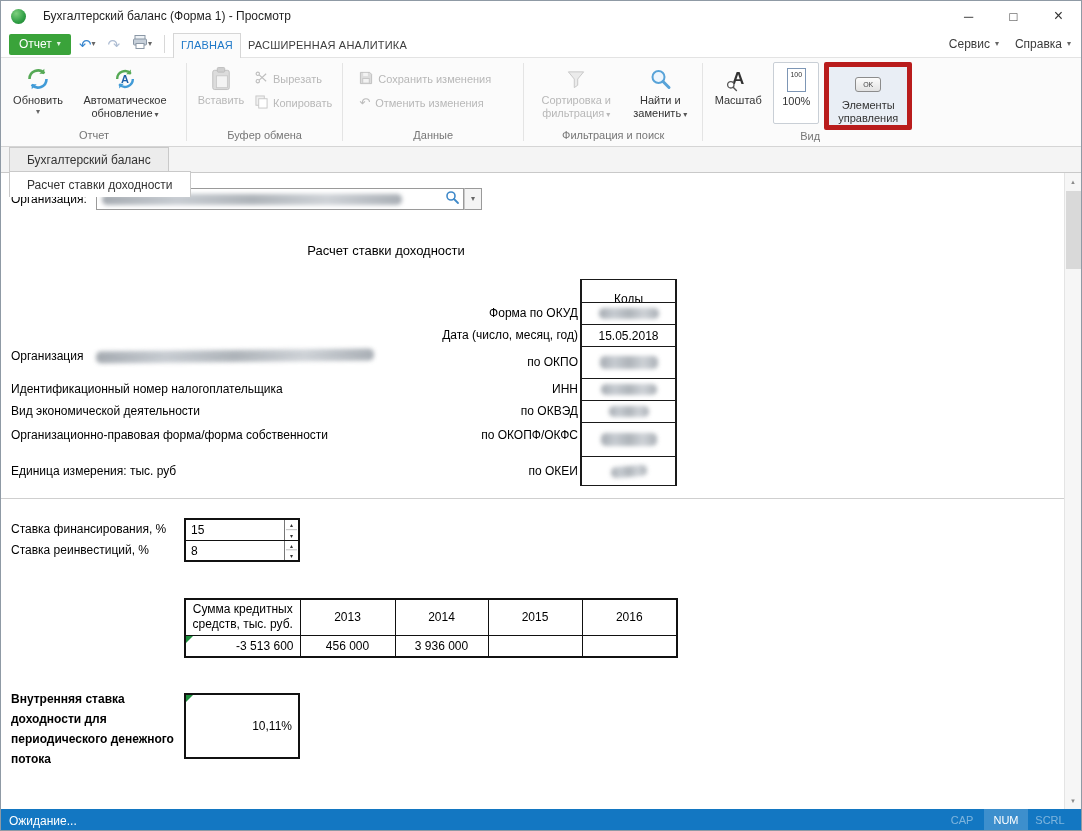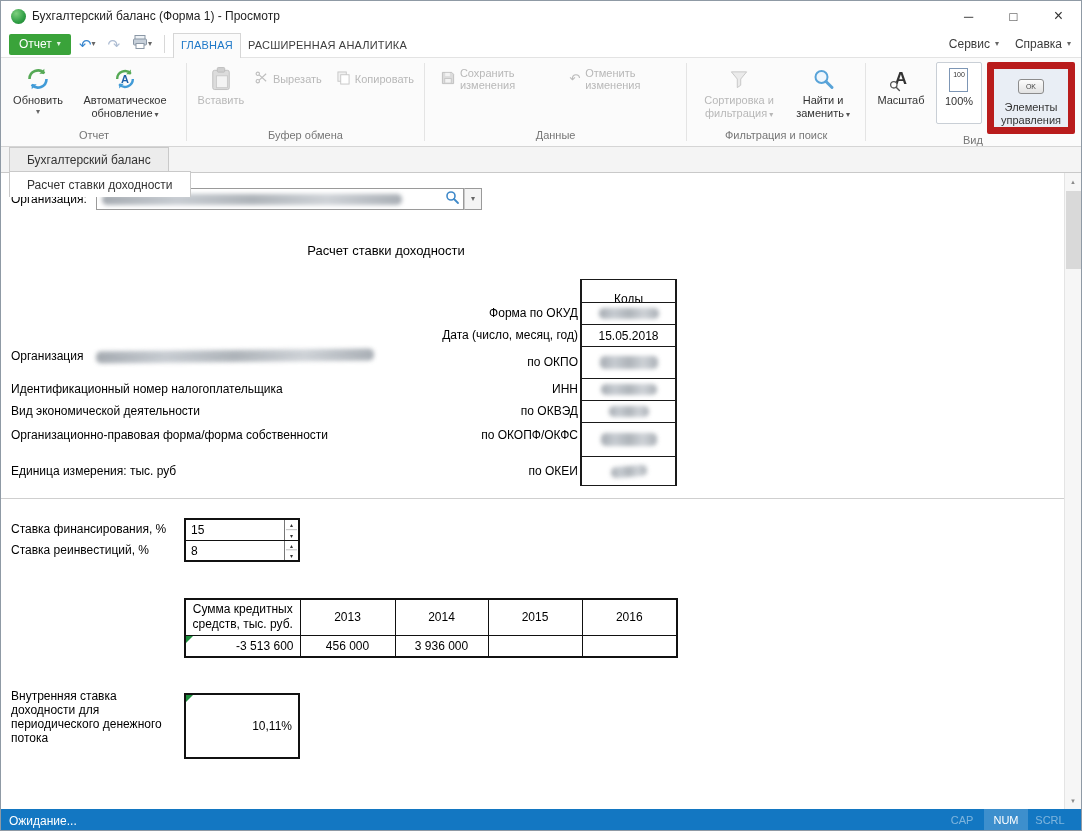--- a/index.html
+++ b/index.html
@@ -7,21 +7,21 @@
   body { font-family: "Liberation Sans", "DejaVu Sans", sans-serif; }
   .window {
     position: relative; width: 1082px; height: 831px;
     background: #fff; border: 1px solid #8f9aa5; overflow: hidden;
   }
 
   
   .titlebar { height:30px; display:flex; align-items:center; background:#fff; }
   .app-icon { width:15px; height:15px; border-radius:50%; margin-left:10px;
     background: radial-gradient(circle at 35% 30%, #7ed07e, #2f9e44 60%, #1d7a2e); }
-  .win-title { margin-left:6px; font-size:12px; color:#1f1f1f; }
+  .win-title { margin-left:17px; font-size:12px; color:#1f1f1f; }
   .win-controls { margin-left:auto; display:flex; height:30px; }
   .win-btn { width:45px; height:30px; display:flex; align-items:center; justify-content:center;
     font-size:13px; color:#333; cursor:default; }
 
   
   .menubar { height:27px; display:flex; align-items:center; background:#fff;
     padding:0 10px 0 8px; border-bottom:1px solid #e3e3e3; }
   .report-btn { display:flex; align-items:center; gap:5px; height:21px; padding:0 10px;
     background:#3aa33a; border:none; border-radius:2px; color:#fff; font-size:12px;
     font-family:inherit; }
@@ -46,33 +46,33 @@
   .rgroup-body { flex:1; display:flex; align-items:flex-start; padding:4px 4px 0 4px; }
   .rgroup-label { height:17px; text-align:center; font-size:11px; color:#767676; }
   .gsep { width:1px; background:#e4e4e4; margin:5px 1px; }
   .bigbtn { display:flex; flex-direction:column; align-items:center; padding-top:2px;
     font-size:11px; color:#333; text-align:center; border-radius:2px; min-height:62px; }
   .bigbtn .lbl { font-size:11px; line-height:13px; color:#333; }
   .bigbtn .caret { margin-top:1px; }
   .inline-caret { font-size:8px; color:#555; margin-left:2px; }
   .ricon { height:30px; display:flex; align-items:center; justify-content:center; position:relative; }
   .disabled, .disabled .lbl, .disabled .inline-caret, .disabled .caret { color:#b8b8b8 !important; }
-  .smallcol { display:flex; flex-direction:row; gap:5px; padding-top:7px; }
+  .smallcol { display:flex; flex-direction:column; gap:5px; padding-top:7px; }
   .smallbtn { display:flex; align-items:center; gap:5px; font-size:11px; height:19px; padding:0 5px; color:#333; }
   .overlay-a { position:absolute; top:9px; left:50%; transform:translateX(-50%);
     font-size:11px; font-weight:bold; color:#1d5fa8; }
   .zoomA { font-size:17px; font-weight:bold; color:#333; }
   .zoom-mag { position:absolute; right:6px; bottom:0; }
   .page-ic { width:19px; height:24px; border:1px solid #7d96b5; background:#fff;
     display:flex; align-items:flex-start; justify-content:center; font-size:7px; color:#333; padding-top:2px; }
   .ok-btn-ic { width:26px; height:15px; border:1px solid #8c8c8c; border-radius:3px;
     background:linear-gradient(#fcfcfc,#e2e2e2); display:flex; align-items:center; justify-content:center;
     font-size:7px; color:#444; }
   .framed { border:1px solid #c9cfd6; background:#fff; }
-  .toggled { border:7px solid #b91c1c; background:#e9eef5; }
+  .toggled { border:5px solid #b91c1c; background:#e9eef5; }
 
   
   .doctabs { height:26px; background:#f4f4f4; border-bottom:1px solid #c9c9c9;
     display:flex; align-items:flex-start; padding-left:8px;flex-direction:column; }
   .dtab { height:24px; line-height:24px; padding:0 17px; font-size:12px; color:#333;
     background:#ececec; border:1px solid #c9c9c9; border-bottom:none; margin-right:2px; }
   .dtab.active { height:26px; line-height:26px; background:#fff; margin-bottom:-1px;
     position:relative; z-index:2; }
 
   
@@ -106,21 +106,21 @@
     table-layout:fixed; background:#fff; border:2px solid #111; font-size:12px; }
   .credit td { border:1px solid #111; text-align:center; padding:0 4px; }
   .credit .hdr td { height:36px; line-height:15px; }
   .credit .val td { height:22px; position:relative; }
   .credit .val td:first-child { text-align:right; padding-right:6px; }
   .corner::before { content:''; position:absolute; left:0; top:0;
     border-top:7px solid #1e8e3e; border-right:7px solid transparent; }
   .irr-box { position:absolute; left:183px; top:520px; width:116px; height:66px;
     border:2px solid #111; background:#fff; display:flex; align-items:center;
     justify-content:flex-end; padding-right:6px; font-size:12px; }
-  .irr-lbl { line-height:14px; height:auto; white-space:normal; }
+  .irr-lbl { line-height:20px; height:auto; white-space:normal;font-weight:bold; }
   .vscroll { position:absolute; right:0; top:0; width:17px; height:100%;
     background:#f6f6f6; border-left:1px solid #e4e4e4; }
   .sb-btn { position:absolute; left:0; width:100%; height:17px; display:flex;
     align-items:center; justify-content:center; font-size:6px; color:#8a8a8a; }
   .sb-bottom { bottom:0; }
   .sb-thumb { position:absolute; top:18px; left:1px; width:15px; height:78px; background:#d9d9d9; }
 
   
   .statusbar { height:23px; background:#1377c2; display:flex; align-items:center;
     color:#fff; font-size:12px; padding-left:8px; }

